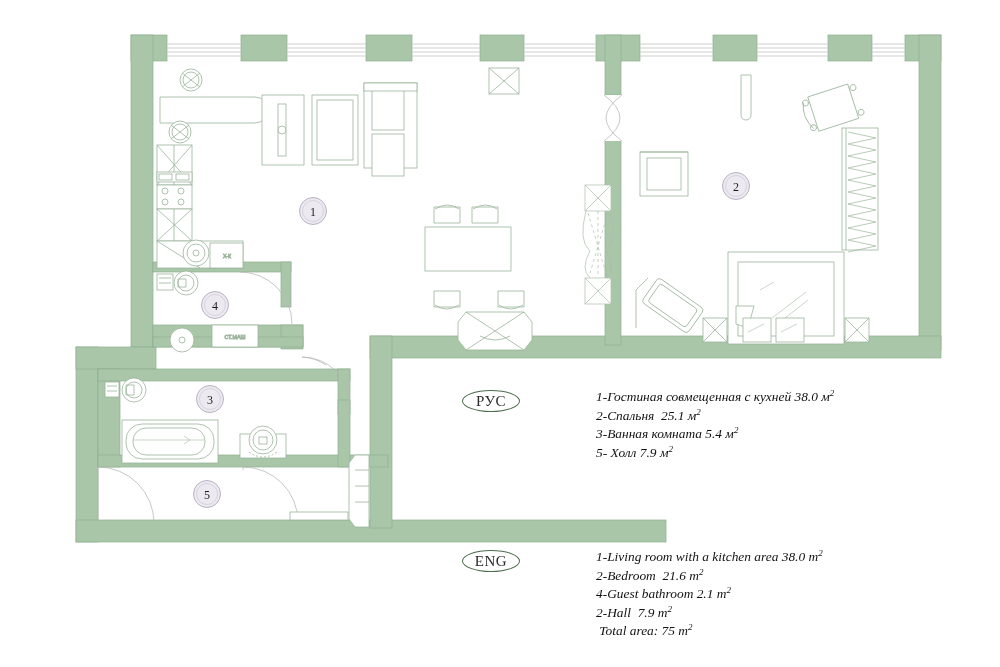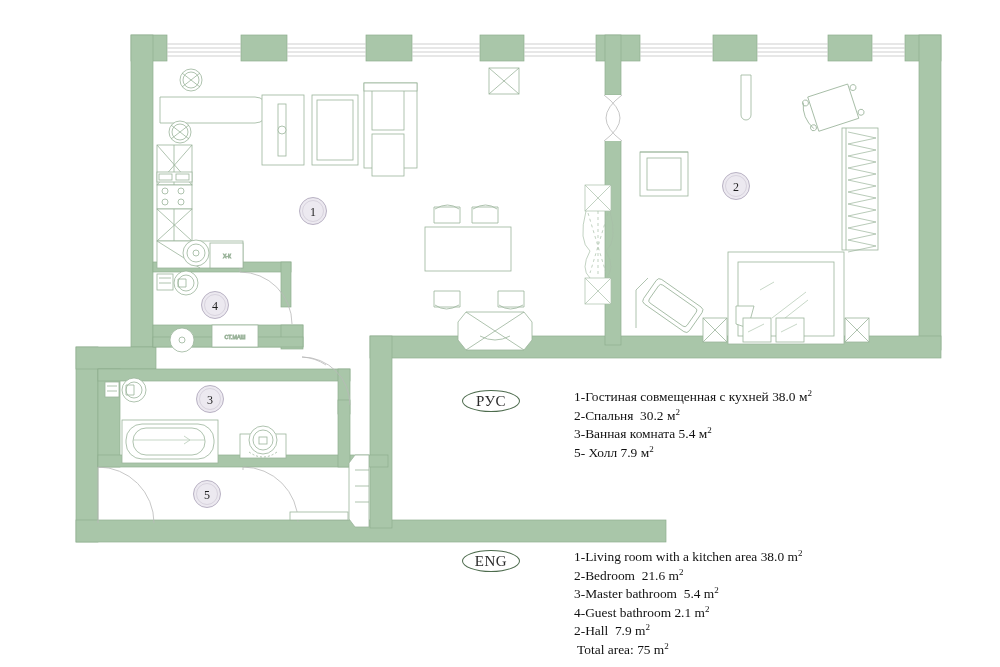--- a/index.html
+++ b/index.html
@@ -8,21 +8,21 @@
   #stage{position:relative;width:1000px;height:667px;background:#fff;}
   #plan{position:absolute;left:0;top:0;width:1000px;height:667px;}
   .legend{position:absolute;font-family:"Liberation Serif", serif;}
   #legend-rus{left:462px;top:388px;}
   #legend-eng{left:462px;top:548px;}
   .legend-row{display:flex;align-items:flex-start;}
   .lang-badge{width:56px;height:20px;border:1px solid #4d6b4d;border-radius:50%;
        display:flex;align-items:center;justify-content:center;
        font-size:15px;letter-spacing:.5px;color:#2b2b2b;background:#fff;
        flex:0 0 auto;margin-top:2px;}
-  .legend-lines{margin-left:54px;}
+  .legend-lines{margin-left:76px;font-style:italic;}
   .legend-line{font-size:13.4px;line-height:18.6px;white-space:pre;color:#111;}
   .legend-line sup{font-size:9px;vertical-align:super;line-height:0;}
   .roomnum{font-family:"Liberation Serif", serif;font-size:12px;fill:#1b1b1b;}
 </style>
 </head>
 <body>
 
 <div id="stage">
 
   <svg id="plan" viewBox="0 0 1000 667">
@@ -343,34 +343,33 @@
         <text class="roomnum" x="207" y="498.5" text-anchor="middle">5</text>
       </g>
     </g>
   </svg>
 
   <div class="legend" id="legend-rus">
     <div class="legend-row">
       <div class="lang-badge">РУС</div>
       <div class="legend-lines">
         <div class="legend-line"><span>1-Гостиная совмещенная с кухней 38.0 м</span><sup>2</sup></div>
-        <div class="legend-line"><span>2-Спальня  30.2 м</span><sup>2</sup></div>
+        <div class="legend-line"><span>2-Спальня  25.1 м</span><sup>2</sup></div>
         <div class="legend-line"><span>3-Ванная комната 5.4 м</span><sup>2</sup></div>
         <div class="legend-line"><span>5- Холл 7.9 м</span><sup>2</sup></div>
       </div>
     </div>
   </div>
 
   <div class="legend" id="legend-eng">
     <div class="legend-row">
       <div class="lang-badge">ENG</div>
       <div class="legend-lines">
         <div class="legend-line"><span>1-Living room with a kitchen area 38.0 m</span><sup>2</sup></div>
         <div class="legend-line"><span>2-Bedroom  21.6 m</span><sup>2</sup></div>
-        <div class="legend-line"><span>3-Master bathroom  5.4 m</span><sup>2</sup></div>
         <div class="legend-line"><span>4-Guest bathroom 2.1 m</span><sup>2</sup></div>
         <div class="legend-line"><span>2-Hall  7.9 m</span><sup>2</sup></div>
         <div class="legend-line"><span> Total area: 75 m</span><sup>2</sup></div>
       </div>
     </div>
   </div>
 
 </div>
 
 </body></html>

